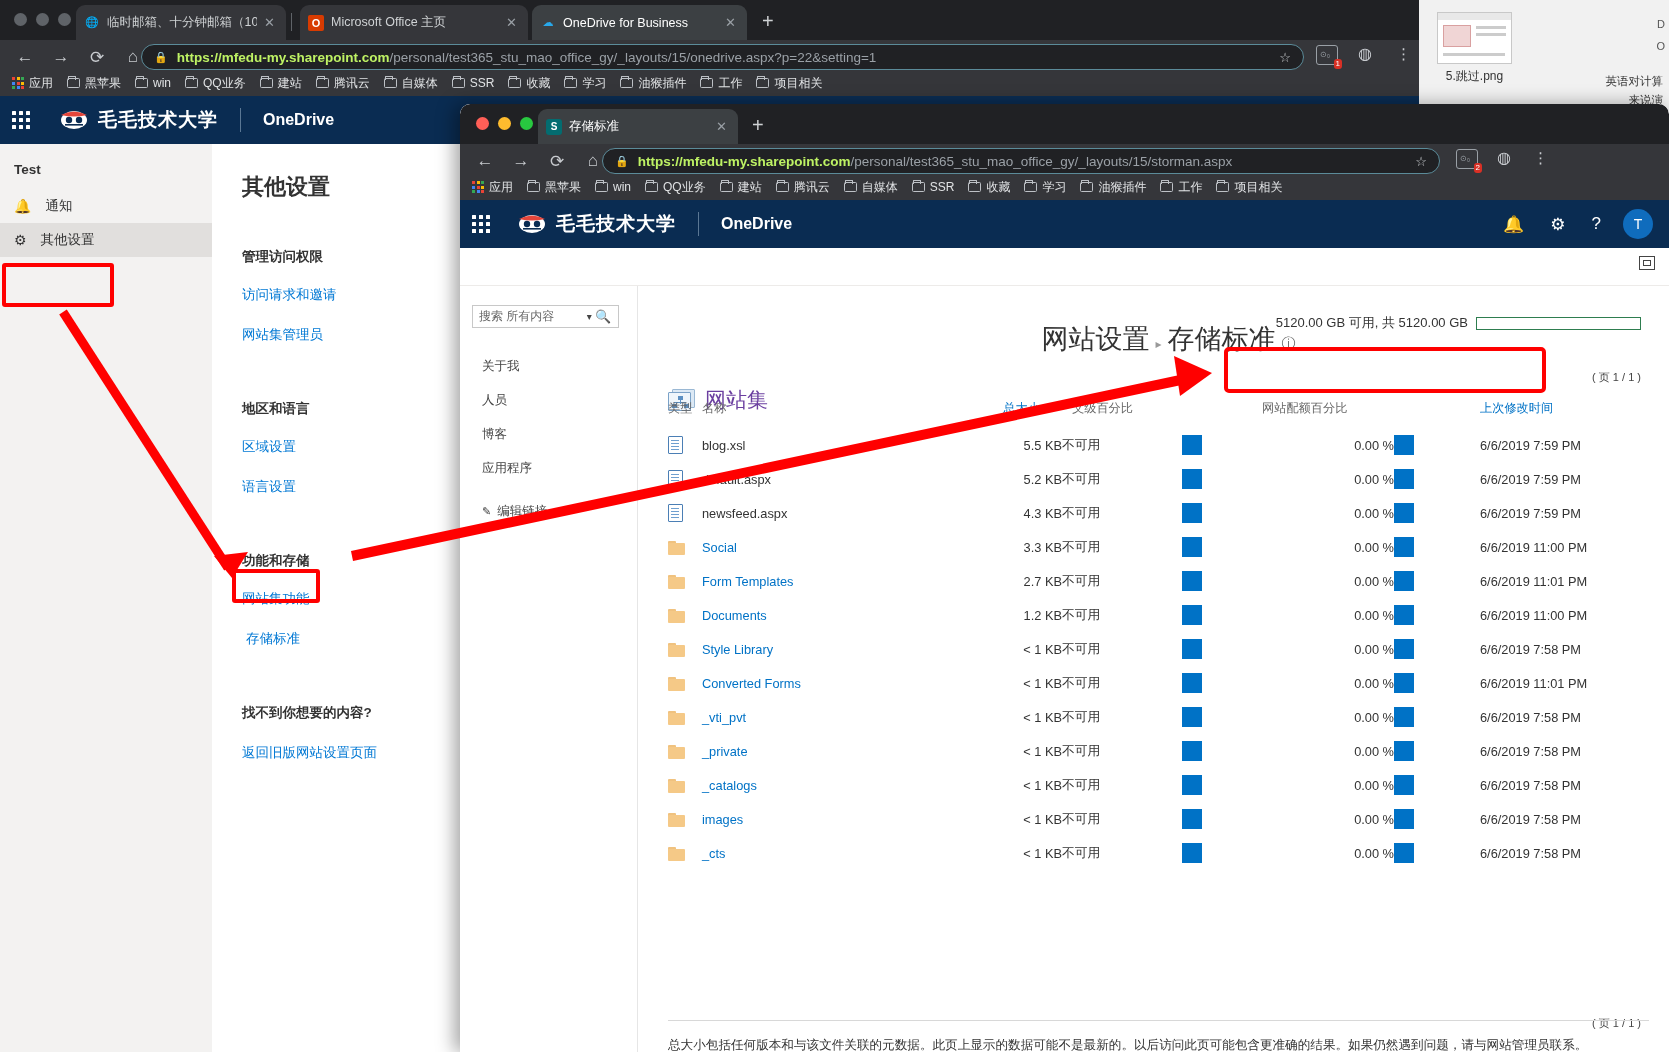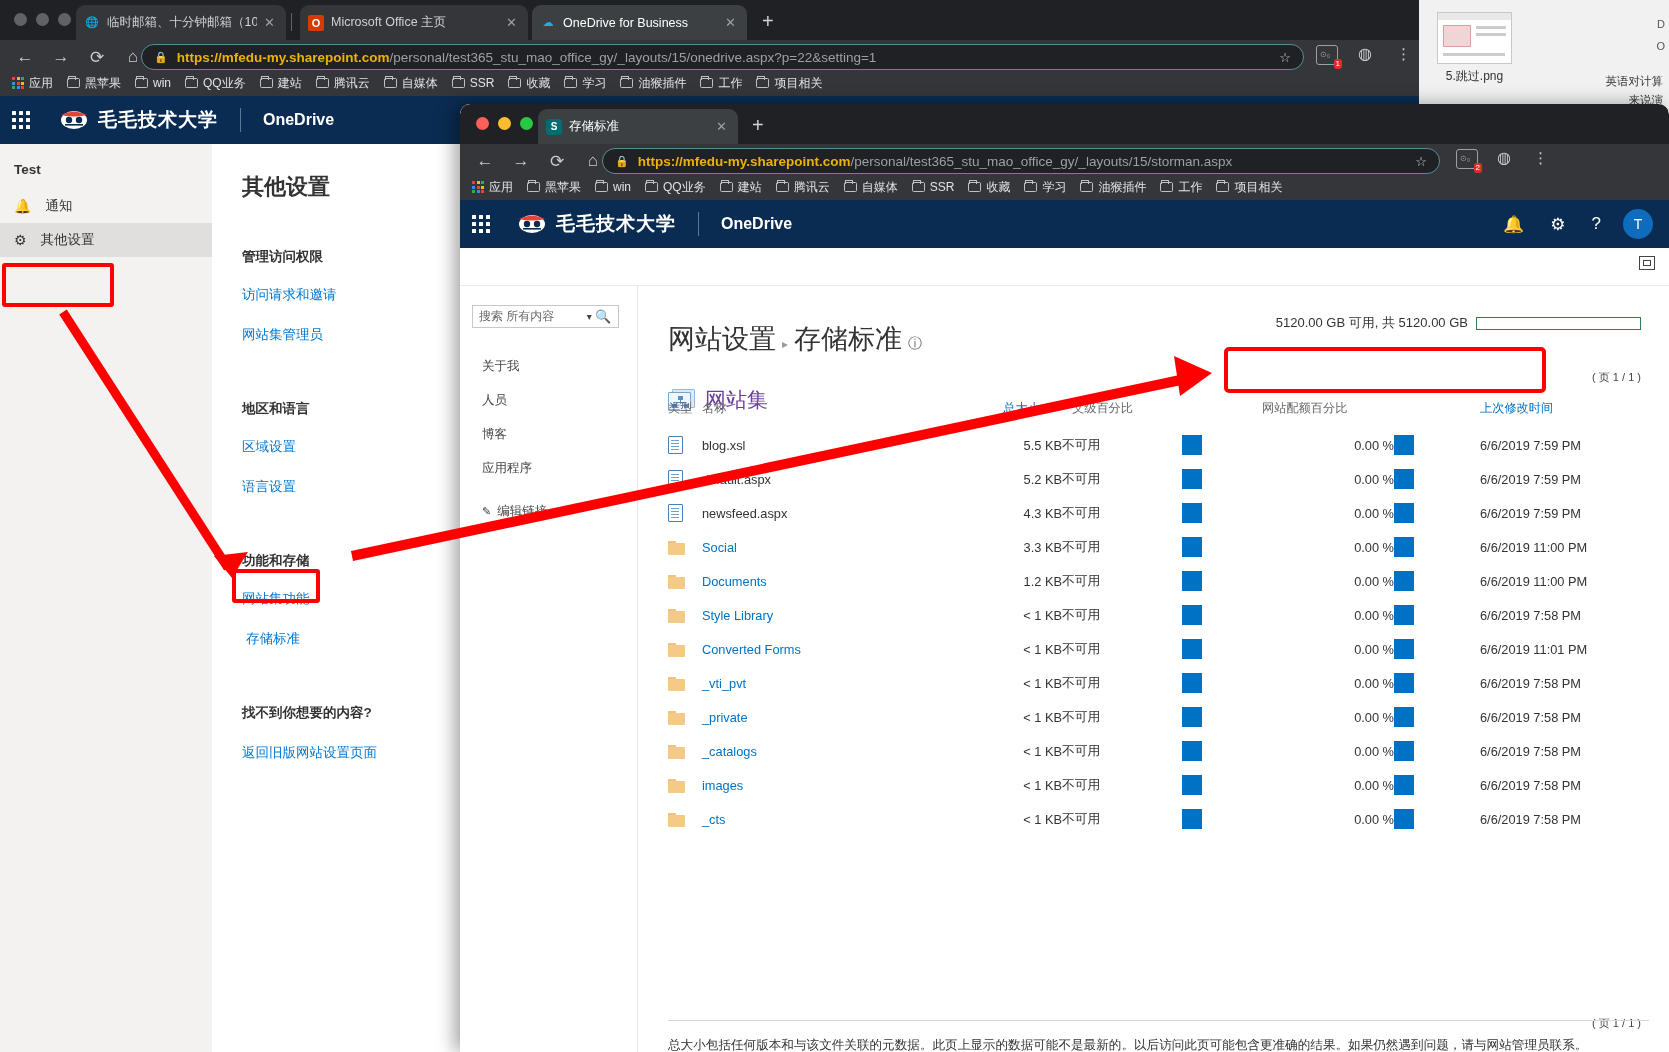--- a/index.html
+++ b/index.html
@@ -37,21 +37,21 @@
 
   .chrome-navbar { position:absolute; left:0; top:40px; width:100%; height:34px; background:#35363a; display:flex; align-items:center; }
   .navicon { color:#c8cbcf; font-size:17px; margin-left:14px; width:22px; text-align:center; }
   .omnibox {
     position:absolute; height:26px; background:#202124; border-radius:14px;
     display:flex; align-items:center; padding:0 12px; gap:9px;
     border:1px solid #5b8b99;
   }
   .omnibox .lock { font-size:11px; color:#c8cbcf; }
   .omnibox .urltext { font-size:13.5px; color:#9aa0a6; white-space:nowrap; overflow:hidden; }
-  .omnibox .urltext b { color:#eab308; font-weight:bold; }
+  .omnibox .urltext b { color:#bef264; font-weight:bold; }
   .omnibox .star { margin-left:auto; color:#c8cbcf; font-size:13px; }
 
   .ext-badge { position:absolute; width:22px; height:20px; border:1.5px solid #9aa0a6; border-radius:3px; }
   .ext-badge .cnt {
     position:absolute; right:-5px; bottom:-5px; background:#d93025; color:#fff;
     font-size:8px; border-radius:3px; padding:0 2px; line-height:10px;
   }
   .ext-badge .dots { position:absolute; left:3px; top:4px; font-size:8px; color:#9aa0a6; }
   .kebab { position:absolute; color:#c8cbcf; font-size:15px; letter-spacing:0; }
 
@@ -97,21 +97,21 @@
   .sp-topstrip { background:#fff; border-bottom:1px solid #edebe9; }
   .sp-focus { position:absolute; right:14px; top:8px; width:16px; height:14px; border:1.6px solid #444; }
   .sp-focus:before{content:"";position:absolute;left:3px;top:3px;right:3px;bottom:3px;border:1.6px solid #444;}
 
   .sp-leftcol { position:absolute; background:#fff; border-right:1px solid #e6e6e6; }
   .sp-search { border:1px solid #c8c8c8; height:23px; display:flex; align-items:center; padding:0 6px; gap:4px; }
   .sp-search .ph { font-size:12px; color:#666; }
   .sp-quick { font-size:12.5px; color:#444; margin-bottom:0; }
   .sp-editlinks { font-size:12.5px; color:#444; display:flex; align-items:center; gap:6px; }
 
-  .sp-breadcrumb { font-size:27px; color:#333; display:flex; align-items:baseline; gap:6px; }
+  .sp-breadcrumb { font-size:27px; color:#333; display:flex; align-items:baseline; gap:6px;justify-content:center; }
   .sp-breadcrumb .sep { font-size:12px; color:#999; }
   .sp-breadcrumb .info { font-size:14px; color:#666; }
   .sp-sitecoll { display:flex; align-items:center; gap:10px; }
   .sp-sitecoll .lbl { font-size:21px; color:#6b3fa0; }
   .sc-icon { width:27px; height:23px; position:relative; }
   .sc-icon .back { position:absolute; left:4px; top:0; width:23px; height:19px; background:#dce9f5; border:1px solid #9ab8d4; border-radius:1px; }
   .sc-icon .front { position:absolute; left:0; top:3px; width:23px; height:19px; background:#eef5fb; border:1px solid #7ba2c8; border-radius:1px; }
   .sc-icon .node { position:absolute; background:#5b8fc2; }
 
   .quota-wrap { position:absolute; display:flex; align-items:center; gap:8px; font-size:13px; color:#333; }
@@ -585,20 +585,30 @@
                 <td class="c-name"><a href="#">Social</a></td>
                 <td class="c-size">3.3 KB</td>
                 <td class="c-parent">不可用</td>
                 <td><span class="bluebar"></span></td>
                 <td class="c-pct">0.00 %</td>
                 <td><span class="bluebar"></span></td>
                 <td style="padding-left: 24px;">6/6/2019 11:00 PM</td>
               </tr>
               <tr>
                 <td><span class="folder-icon"><span class="tab"></span><span class="body"></span></span></td>
+                <td class="c-name"><a href="#">Form Templates</a></td>
+                <td class="c-size">2.7 KB</td>
+                <td class="c-parent">不可用</td>
+                <td><span class="bluebar"></span></td>
+                <td class="c-pct">0.00 %</td>
+                <td><span class="bluebar"></span></td>
+                <td style="padding-left: 24px;">6/6/2019 11:01 PM</td>
+              </tr>
+              <tr>
+                <td><span class="folder-icon"><span class="tab"></span><span class="body"></span></span></td>
                 <td class="c-name"><a href="#">Documents</a></td>
                 <td class="c-size">1.2 KB</td>
                 <td class="c-parent">不可用</td>
                 <td><span class="bluebar"></span></td>
                 <td class="c-pct">0.00 %</td>
                 <td><span class="bluebar"></span></td>
                 <td style="padding-left: 24px;">6/6/2019 11:00 PM</td>
               </tr>
               <tr>
                 <td><span class="folder-icon"><span class="tab"></span><span class="body"></span></span></td>

